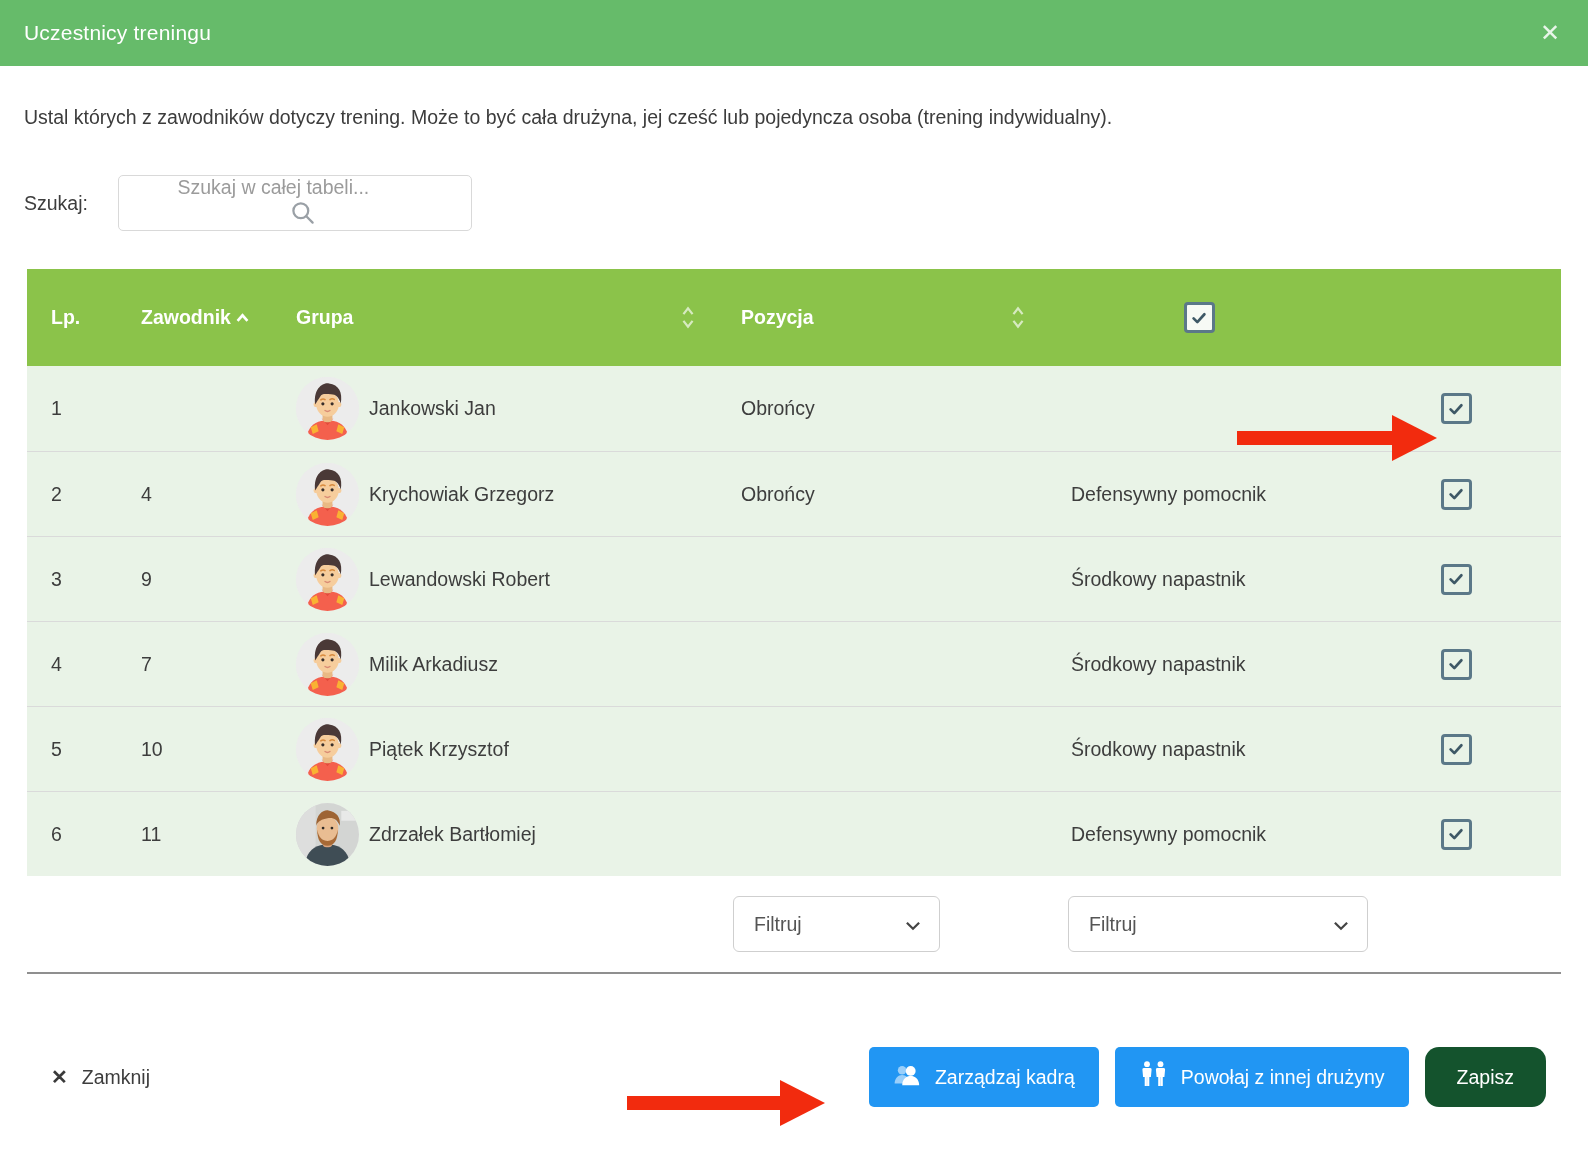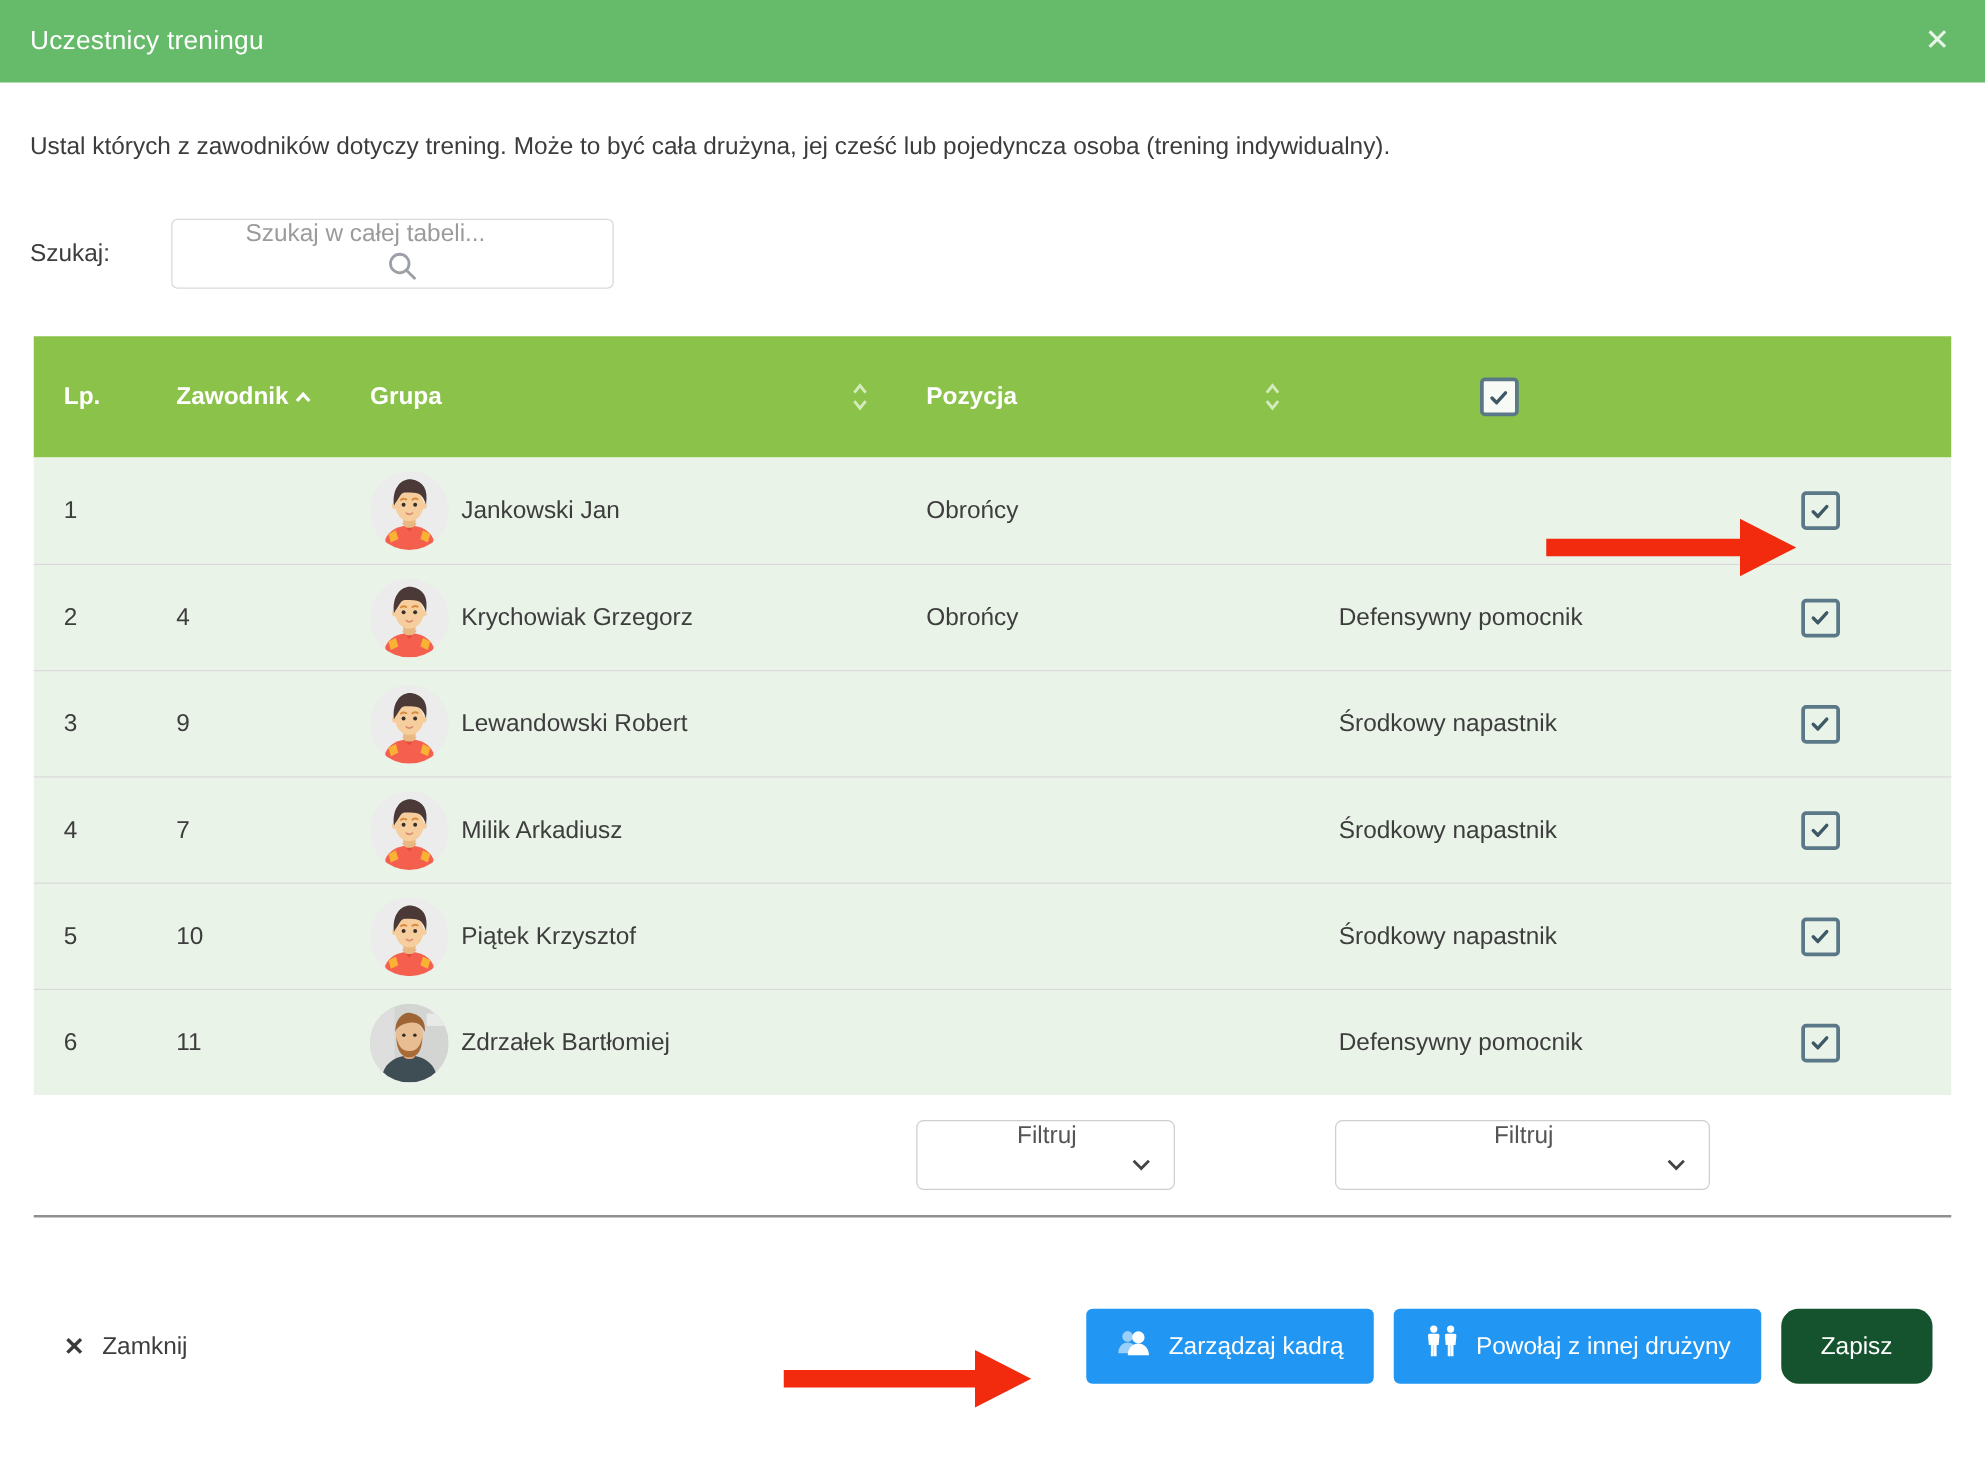--- a/index.html
+++ b/index.html
@@ -10,21 +10,21 @@
   
   .titlebar { height:66px; background:#66bb6a; display:flex; align-items:center;
               justify-content:space-between; padding:0 28px 0 24px; }
   .titlebar .title { color:#fff; font-size:21px; font-weight:400; letter-spacing:.2px; }
   .titlebar .close { color:rgba(255,255,255,.85); font-size:24px; cursor:pointer; line-height:1; }
 
   
   .desc { margin:40px 24px 0 24px; font-size:19.5px; color:#3c3c3c; }
 
   
-  .search-row { margin:46px 24px 0 24px; display:flex; align-items:center;gap:19px; }
+  .search-row { margin:46px 24px 0 24px; display:flex; align-items:center; }
   .search-row .lbl { font-size:19.5px; margin-right:30px; }
   .search-box { width:354px; height:56px; border:1px solid #d9d9d9; border-radius:5px;
                 display:flex; align-items:center; padding:0 16px 0 32px; background:#fff;flex-direction:column; }
   .search-box input { flex:1; border:none; outline:none; font-size:19.5px;
                       font-family:"Liberation Sans", sans-serif; color:#3c3c3c; background:transparent; }
   .search-box input::placeholder { color:#9b9b9b; }
 
   
   .table { margin:38px 27px 0 27px; width:1534px; }
   .grid-row { display:grid; grid-template-columns:90px 155px 445px 330px 330px 184px; align-items:center; }
@@ -41,21 +41,21 @@
 
   .checkbox { width:31px; height:31px; border:3px solid #5b7888; border-radius:4px;
               display:flex; align-items:center; justify-content:center; cursor:pointer; background:transparent; }
   .thead .checkbox { background:#f7faf5; }
   .checkbox svg { width:20px; height:20px; }
 
   
   .filter-row { height:98px; background:#fff; border-bottom:2px solid #8f8f8f; }
   .filter-btn { height:56px; border:1px solid #cfcfcf; border-radius:6px; background:#fff;
                 display:flex; align-items:center; padding:0 18px 0 20px; font-size:19.5px;
-                color:#555; cursor:pointer;flex-direction:column; }
+                color:#555; cursor:pointer; }
   .filter-btn .chev { margin-left:auto; }
   .filter-group { width:207px; margin-left:16px; }
   .filter-pos { width:300px; margin-left:21px; }
 
   
   .footer { margin:73px 42px 0 51px; height:60px; display:flex; align-items:center; }
   .close-link { display:flex; align-items:center; gap:14px; font-size:19.5px; cursor:pointer; }
   .close-link .x { font-weight:700; font-size:20px; color:#3a3a3a; }
   .footer .spacer { flex:1; }
   .btn { height:60px; border:none; border-radius:5px; color:#fff; font-size:19.5px;

